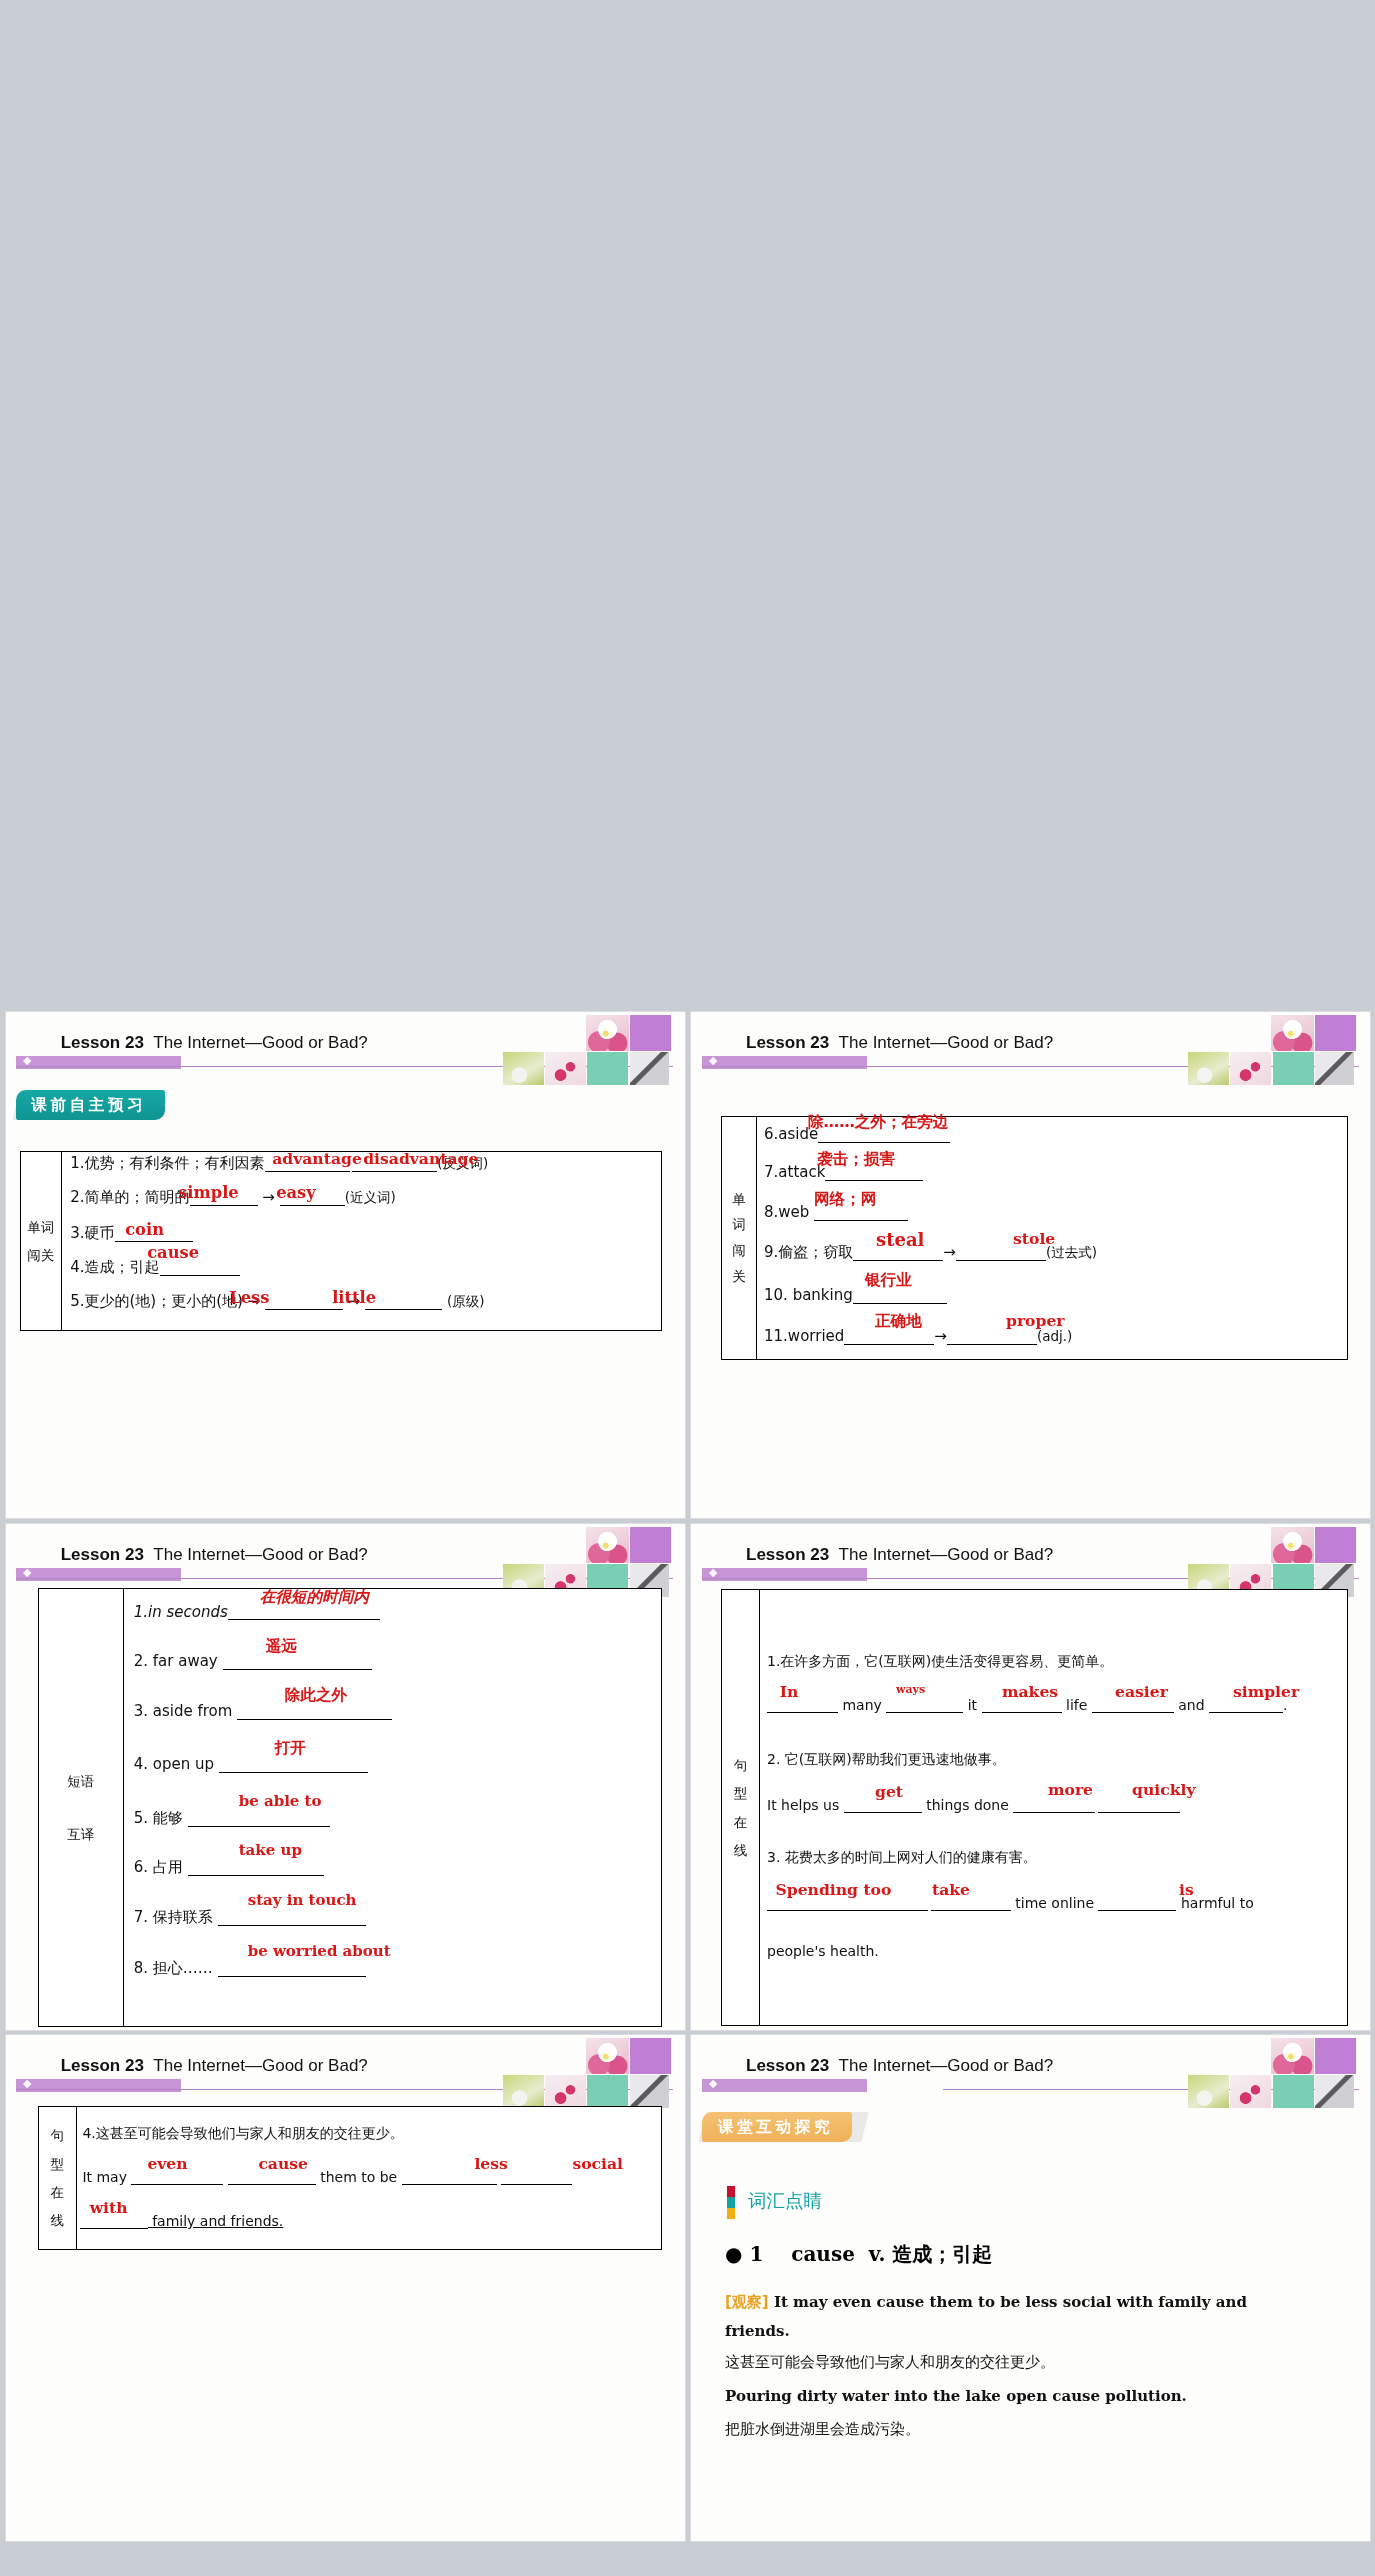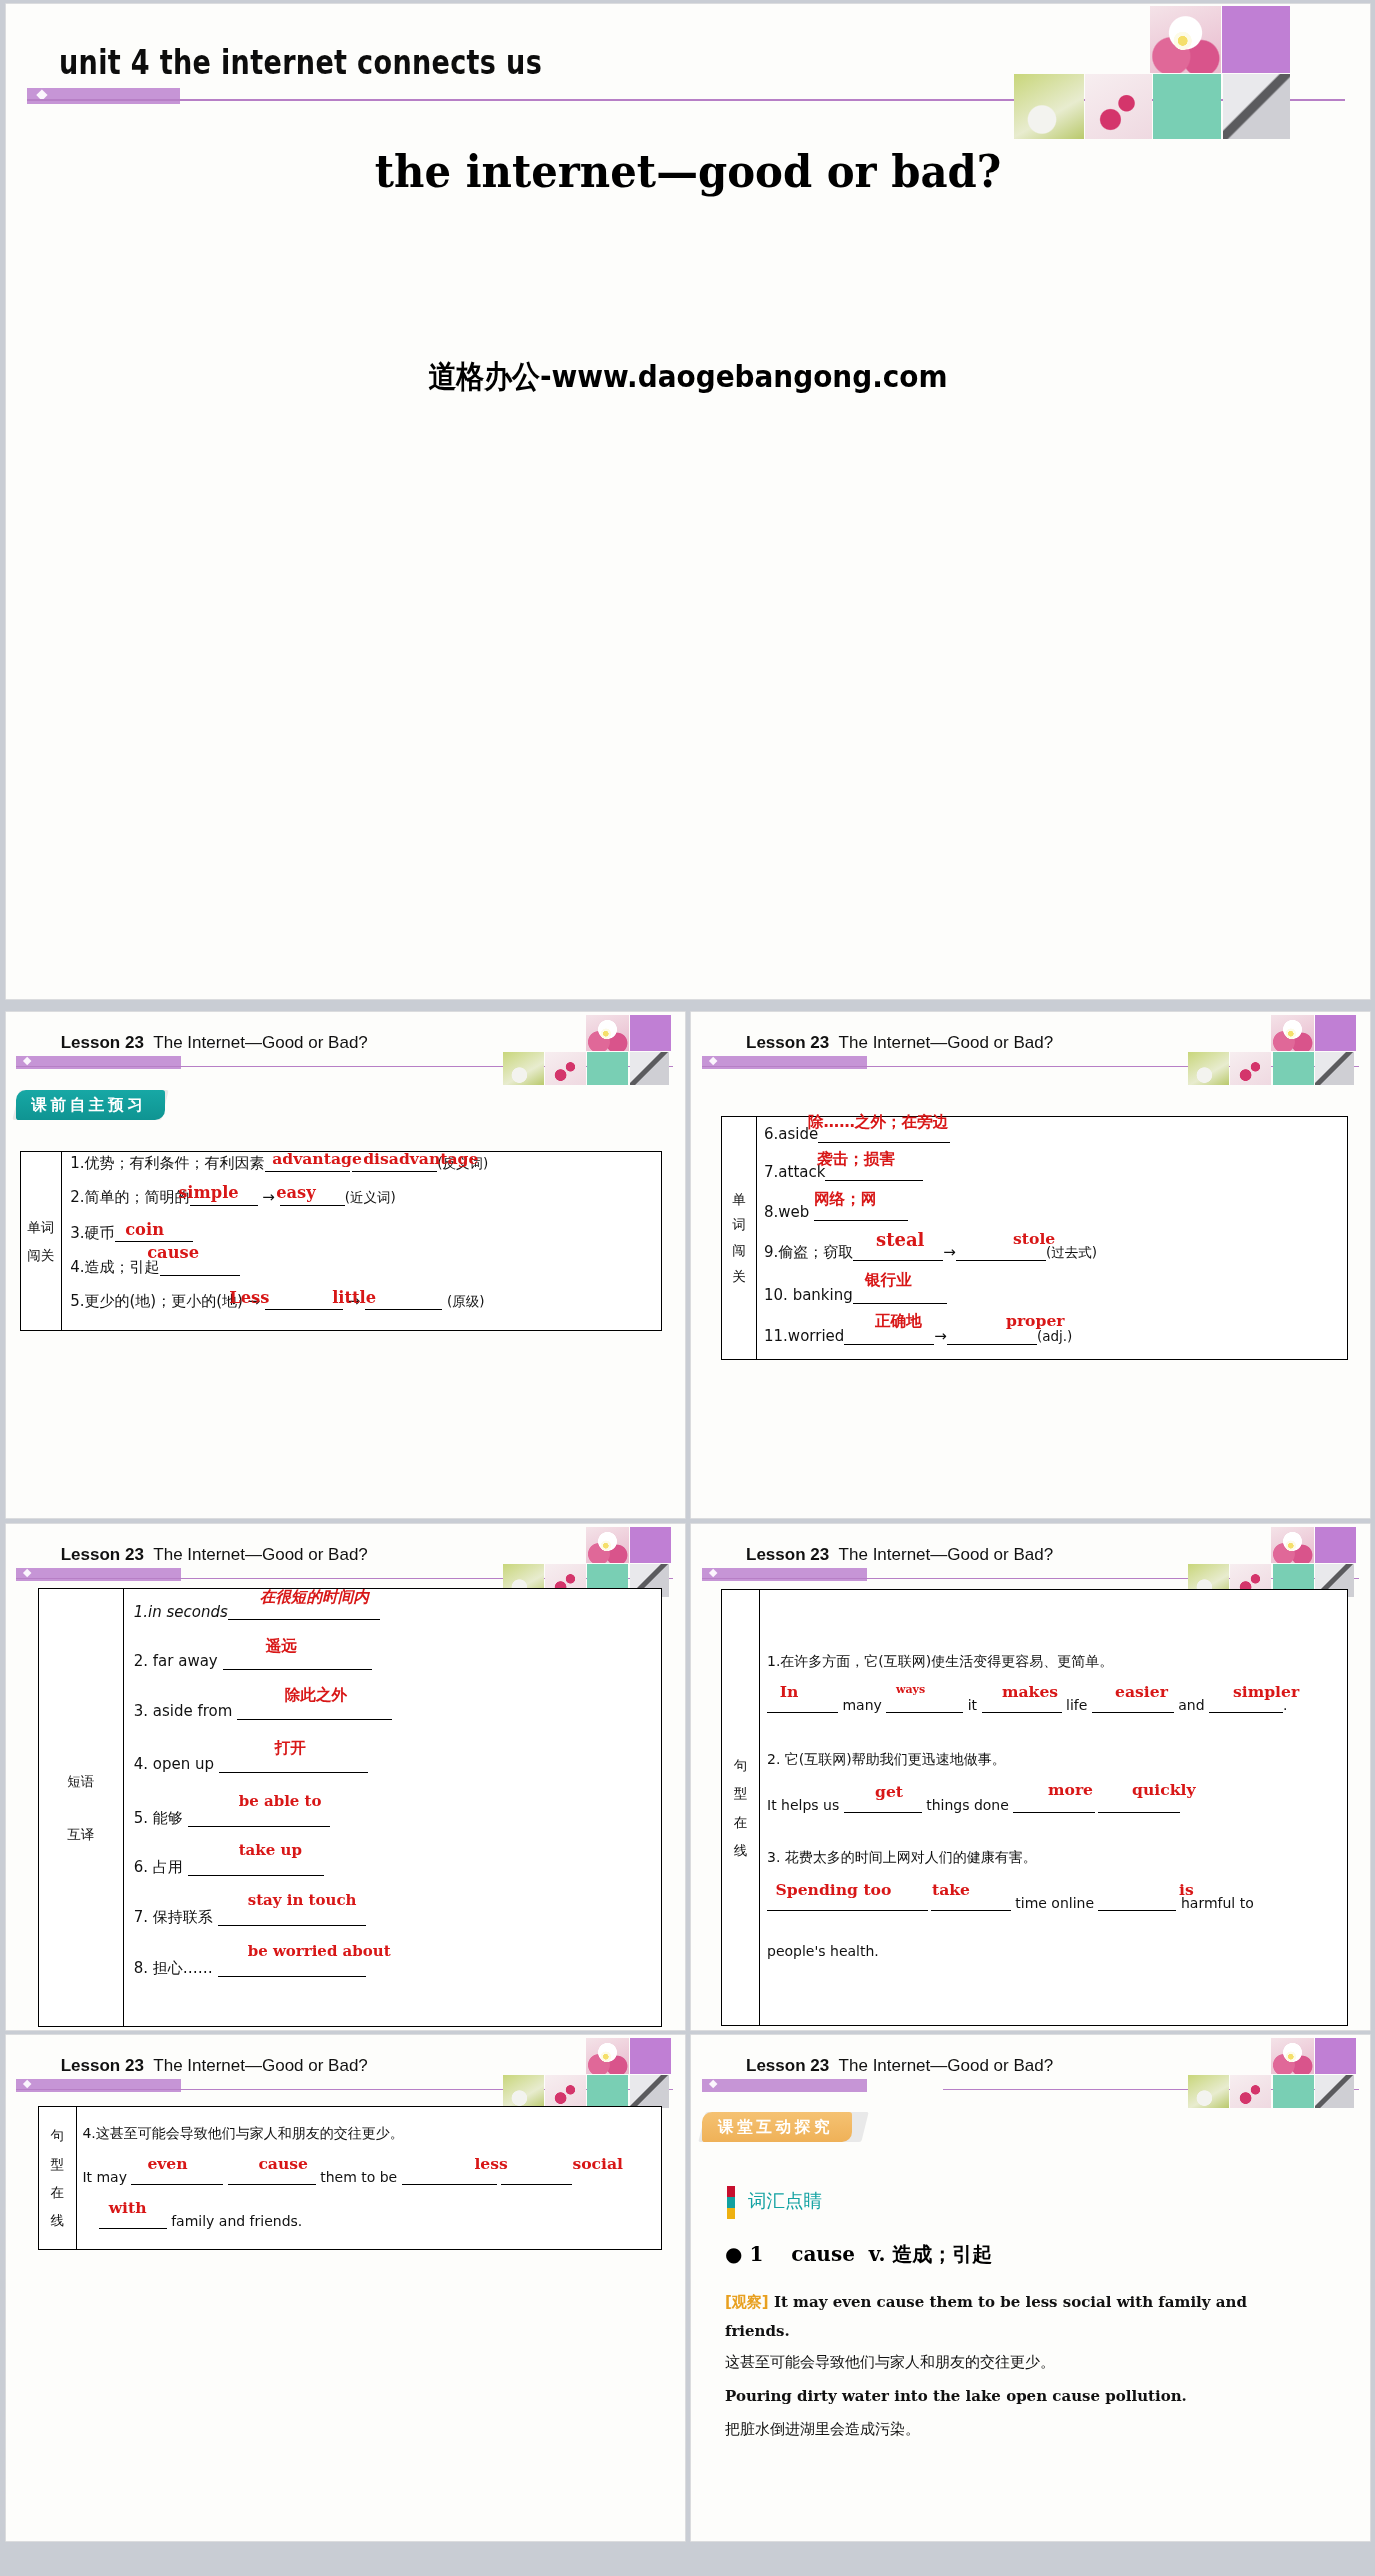--- a/index.html
+++ b/index.html
@@ -99,42 +99,20 @@
       font-family:"DejaVu Serif",serif;}
   .obs-tag{color:#e8a020;font-weight:bold;}
   .serif-b{font-family:"DejaVu Serif",serif;font-weight:bold;}
   .body-line{position:absolute;font-size:15px;color:#111;line-height:1.45;}
 </style>
 </head>
 <body>
 
 <div class="page">
 
-  <div class="slide hero">
-    <div class="hero-title">unit 4   the internet connects us</div>
-    <div class="hero-bar-inner"></div>
-    <div class="hero-diamond"></div>
-    <div class="hero-bar"></div>
-
-    <div class="decor" style="left:1008px;top:1.4px;width:298px;height:134px;">
-      <div class="row" style="left:136px;top:0;">
-        <i class="tile flower" style="width:71px;height:67px;"></i>
-        <i class="tile purple" style="width:68px;height:67px;margin-left:1.4px;"></i>
-      </div>
-      <div class="row" style="left:0;top:68px;">
-        <i class="tile green" style="width:70px;height:65px;"></i>
-        <i class="tile pink" style="width:67px;height:65px;margin-left:1.4px;"></i>
-        <i class="tile teal" style="width:68px;height:65px;margin-left:1.4px;"></i>
-        <i class="tile device" style="width:67px;height:65px;margin-left:1.4px;"></i>
-      </div>
-    </div>
-
-    <div class="hero-main">the internet—good or bad?</div>
-    <div class="hero-watermark">道格办公-www.daogebangong.com</div>
-  </div>
 
   <div class="slide half s2">
     <div class="sl-title">
       <b>Lesson 23</b>&nbsp;&nbsp;<span class="rest">The Internet—Good or Bad?</span>
     </div>
     <div class="sl-bar-inner"></div>
     <div class="sl-diamond"></div>
     <div class="sl-bar"></div>
     <div class="decor" style="left:497px;top:2.8px;width:178px;height:68px;">
       <div class="row" style="left:83px;top:0;">
@@ -402,21 +380,21 @@
         <div class="row-item cn" style="position:absolute;left:5.7px;top:18.5px;font-size:14px;">
           <span>4.</span><span>这甚至可能会导致他们与家人和朋友的交往更少。</span>
         </div>
         <div class="row-item" style="position:absolute;left:5.7px;top:63px;font-size:14px;">
           <span>It may </span><span class="blank" style="width:92px;"></span><span class="blank" style="width:88px;margin-left:4.3px;"></span><span> them to be </span><span class="blank" style="width:95px;"></span><span class="blank" style="width:71px;margin-left:4.3px;"></span>
           <span class="ans" style="left:65px;top:-14px;font-size:15.6px;">even</span>
           <span class="ans" style="left:176px;top:-14px;font-size:15.6px;">cause</span>
           <span class="ans" style="left:392px;top:-14px;font-size:15.6px;">less</span>
           <span class="ans" style="left:490px;top:-14px;font-size:15.6px;">social</span>
         </div>
-        <div class="row-item" style="position:absolute;left:22px;top:107px;font-size:14px;">
+        <div class="row-item" style="position:absolute;left:3px;top:107px;font-size:14px;text-decoration:underline;">
           <span class="blank" style="width:68px;"></span><span> family and friends.</span>
           <span class="ans" style="left:10px;top:-14px;font-size:15.6px;">with</span>
         </div>
       </div>
     </div>
   </div>
 
   <div class="slide half s7">
     <div class="sl-title">
       <b>Lesson 23</b>&nbsp;&nbsp;<span class="rest">The Internet—Good or Bad?</span>

